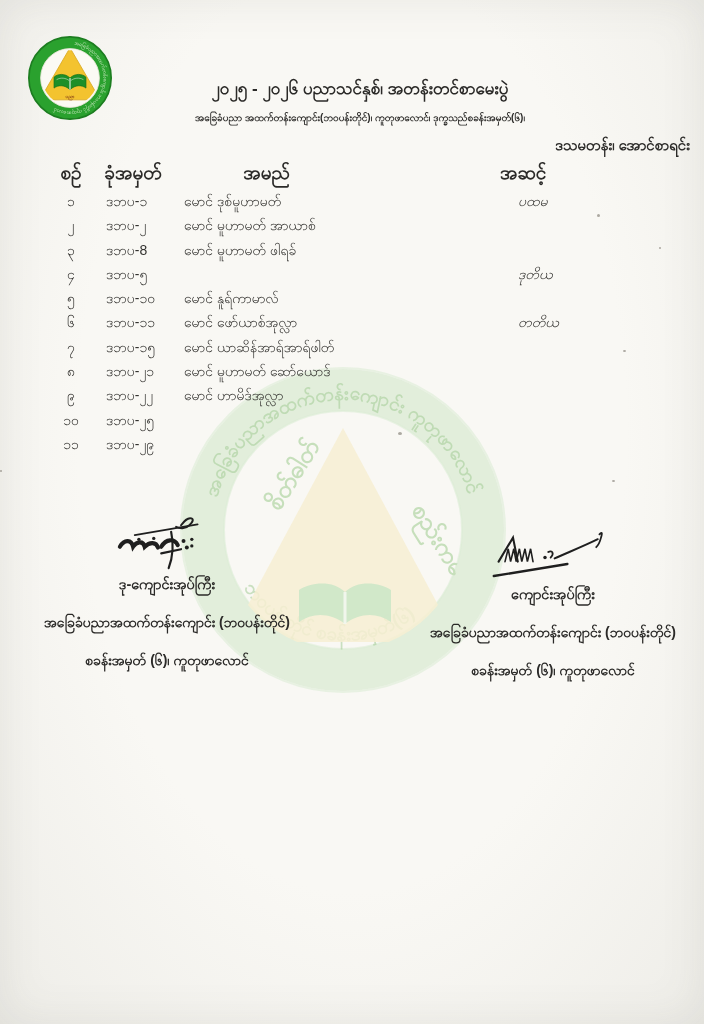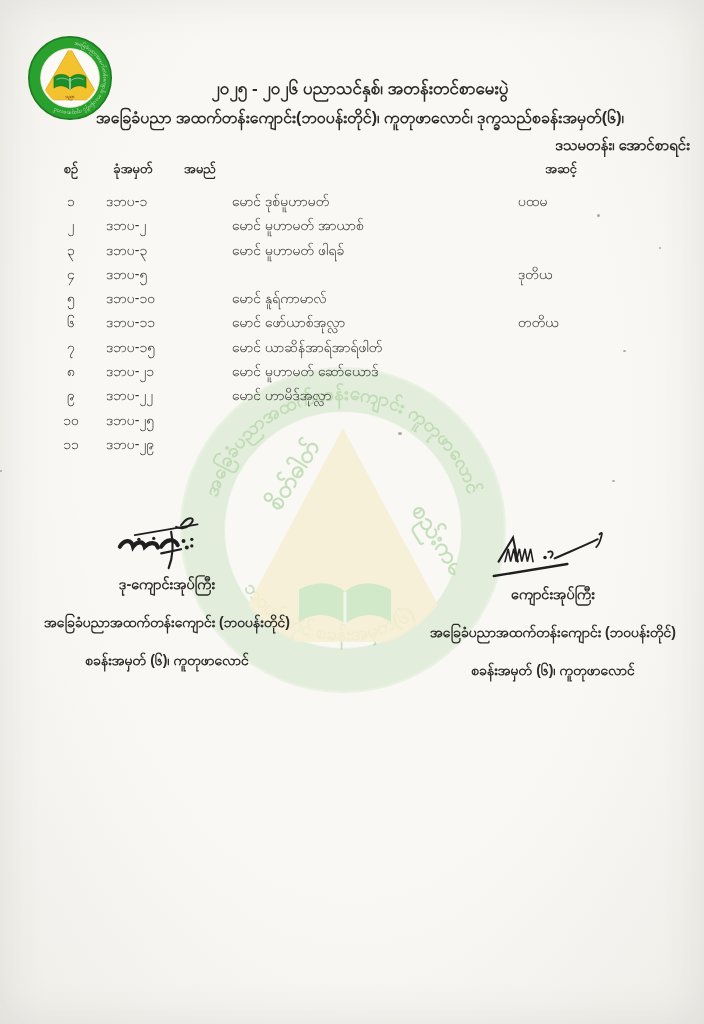--- a/index.html
+++ b/index.html
@@ -5,35 +5,35 @@
   html,body{margin:0;padding:0;width:704px;height:1024px;overflow:hidden;
     font-family:"Liberation Sans","DejaVu Sans",sans-serif;}
   .page{position:absolute;inset:0;width:704px;height:1024px;
     background:radial-gradient(ellipse at 50% 42%, #f9f8f4 55%, #eeede8 100%);
     box-shadow:inset 0 0 46px rgba(90,88,80,.10);color:#2e2d2b;}
   .abs{position:absolute;}
   
   .titles{position:absolute;left:30px;top:74px;width:660px;text-align:center;
     font-weight:bold;color:#2b2a28;}
   .t1{font-size:17px;line-height:30px;}
-  .t2{font-size:16px;line-height:27px;}
+  .t2{font-size:10px;line-height:27px;}
   .t3{font-size:15px;line-height:28px;text-align:right;}
   
   .thead{position:absolute;left:0;top:160px;width:704px;height:26px;
-    font-size:13px;font-weight:bold;color:#2b2a28;}
+    font-size:19px;font-weight:bold;color:#2b2a28;}
   .rows{position:absolute;left:0;top:192px;width:704px;z-index:2;}
   .t-row{position:relative;height:24.3px;font-size:14px;font-weight:500;color:#343330;}
   .c-no{position:absolute;left:50px;width:42px;text-align:center;}
   .c-roll{position:absolute;left:106px;width:80px;}
-  .c-name{position:absolute;left:184px;width:300px;margin-left:48px;}
-  .c-rank{position:absolute;left:518px;width:110px;}
+  .c-name{position:absolute;left:184px;width:300px;}
+  .c-rank{position:absolute;left:518px;width:110px;font-style:italic;}
   .h-no{position:absolute;left:50px;width:42px;text-align:center;}
   .h-roll{position:absolute;left:96px;width:74px;text-align:center;}
-  .h-name{position:absolute;left:184px;width:106px;text-align:left;font-family:Liberation Mono, monospace;}
-  .h-rank{position:absolute;left:515px;width:62px;text-align:right;}
+  .h-name{position:absolute;left:184px;width:106px;text-align:right;font-family:Liberation Mono, monospace;}
+  .h-rank{position:absolute;left:500px;width:62px;text-align:left;}
   
   .sigblock{position:absolute;width:290px;text-align:center;font-weight:bold;
     color:#2b2a28;z-index:2;}
   .sigblock .role{font-size:14.5px;line-height:20px;}
   .sigblock .line{font-size:14px;line-height:20px;margin-top:18px;}
   .sig-svg{display:block;margin:0 auto;}
   .wm{position:absolute;left:173px;top:360px;z-index:1;pointer-events:none;}
   .speck{position:absolute;border-radius:50%;background:#6d675d;opacity:.55;z-index:3;}
 </style>
 </head>
@@ -113,21 +113,21 @@
       <span class="c-rank">ပထမ</span>
     </div>
       <div class="t-row">
       <span class="c-no">၂</span>
       <span class="c-roll">ဒဘပ-၂</span>
       <span class="c-name">မောင် မူဟာမတ် အာယာစ်</span>
       <span class="c-rank"></span>
     </div>
       <div class="t-row">
       <span class="c-no">၃</span>
-      <span class="c-roll">ဒဘပ-၃</span>
+      <span class="c-roll">ဒဘပ-8</span>
       <span class="c-name">မောင် မူဟာမတ် ဖါရခ်</span>
       <span class="c-rank"></span>
     </div>
       <div class="t-row">
       <span class="c-no">၄</span>
       <span class="c-roll">ဒဘပ-၅</span>
       <span class="c-rank">ဒုတိယ</span>
     </div>
       <div class="t-row">
       <span class="c-no">၅</span>

